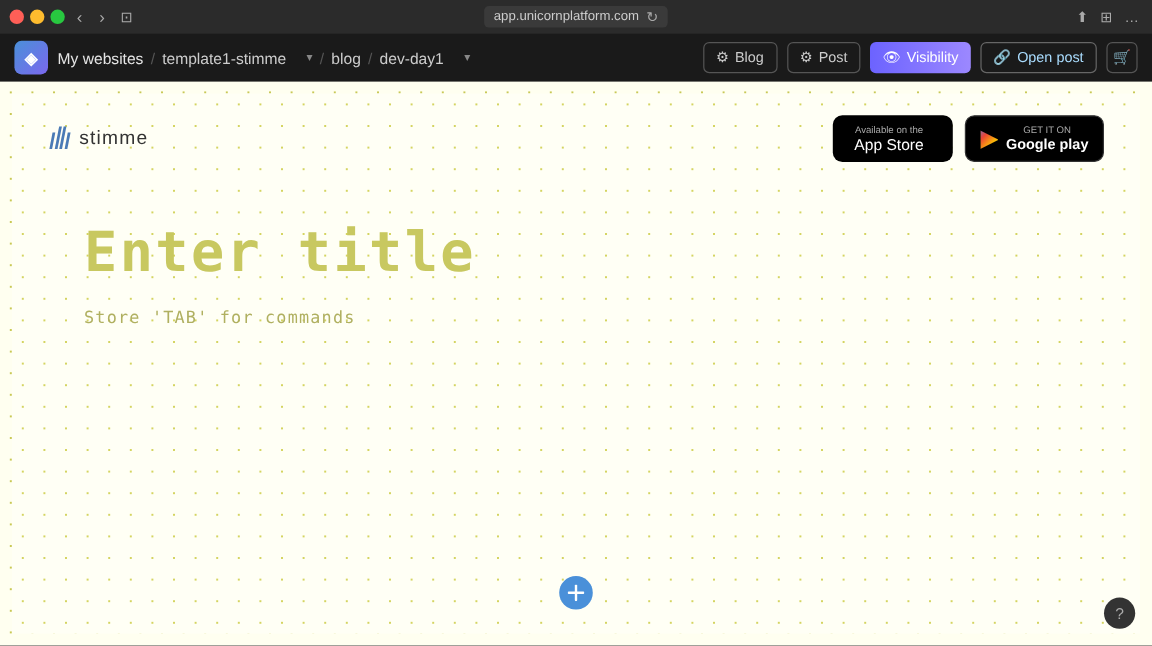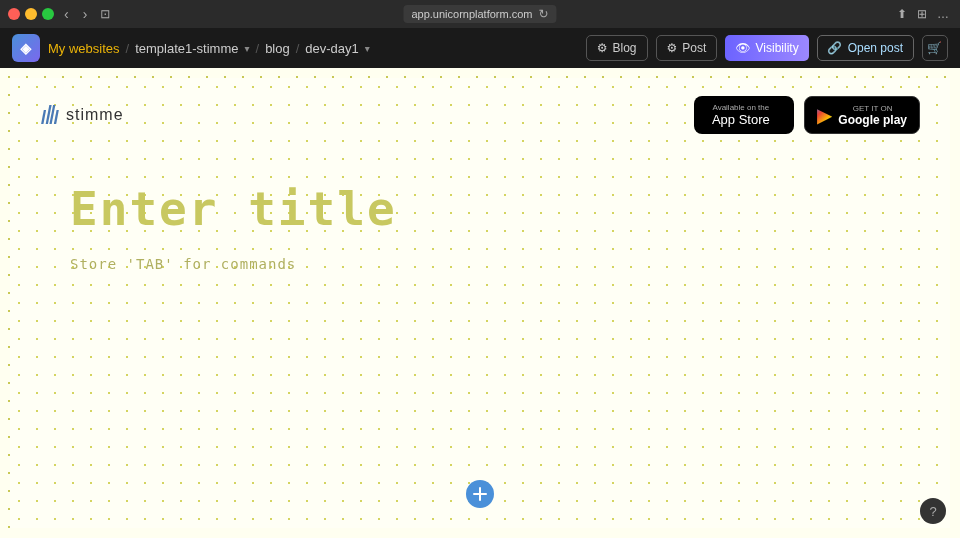--- a/index.html
+++ b/index.html
@@ -46,23 +46,23 @@
     .app-nav {
       height: 40px;
       background: #1a1a1a;
       display: flex;
       align-items: center;
       padding: 0 12px;
       gap: 0;
     }
     .app-logo { display: flex; align-items: center; gap: 6px; margin-right: 8px; }
     .logo-icon { width: 28px; height: 28px; background: linear-gradient(135deg, #4a90d9, #7b68ee); border-radius: 6px; display: flex; align-items: center; justify-content: center; color: white; font-size: 14px; font-weight: bold; }
-    .nav-crumb { color: #eab308; font-size: 13px; }
+    .nav-crumb { color: #e5e5e5; font-size: 13px; }
     .nav-sep { color: #555; font-size: 13px; margin: 0 6px; }
-    .nav-link { color: #ccc; font-size: 13px; display: flex; align-items: center; gap: 6px; }
+    .nav-link { color: #ccc; font-size: 13px; display: flex; align-items: center; gap: 17px; }
     .nav-chevron { color: #888; font-size: 10px; }
     .nav-right { margin-left: auto; display: flex; gap: 8px; align-items: center; }
     .nav-btn-outline {
       height: 26px;
       padding: 0 10px;
       border-radius: 5px;
       font-size: 12px;
       cursor: pointer;
       display: flex;
       align-items: center;

